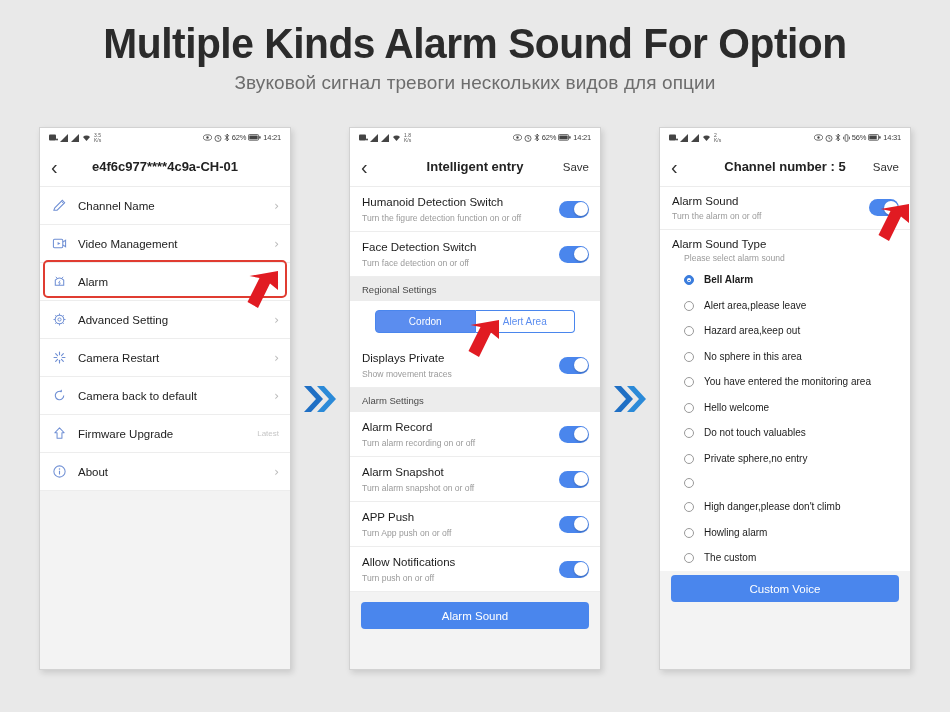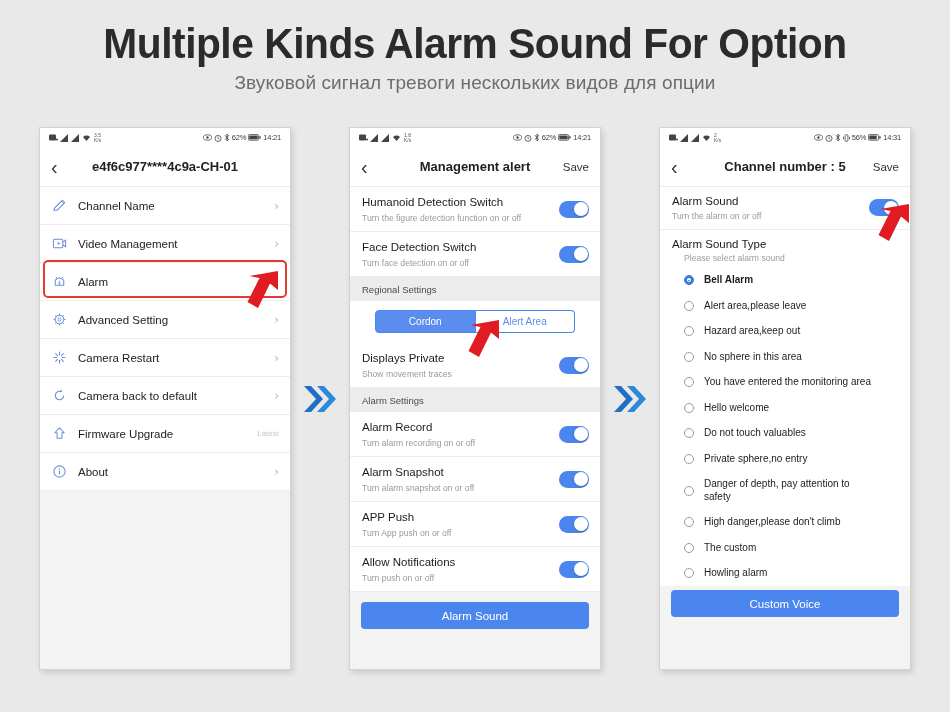--- a/index.html
+++ b/index.html
@@ -409,21 +409,21 @@
               <rect x="0.4" y="0.4" width="11" height="6" rx="1" fill="none" stroke="#444" stroke-width="0.9"></rect>
               <rect x="1.4" y="1.4" width="9" height="4" fill="#444"></rect>
               <rect x="12" y="2.2" width="1.6" height="2.4" fill="#444"></rect>
             </svg>
           <span class="sb-txt">14:21</span>
         </span>
       </div>
 
       <div class="navbar">
         <div class="nav-back">‹</div>
-        <div class="nav-title">Management alert</div>
+        <div class="nav-title">Intelligent entry</div>
         <div class="nav-save">Save</div>
       </div>
 
       <div class="screen-body">
 
         <div class="set-row">
           <div class="set-texts">
             <div class="set-title">Humanoid Detection Switch</div>
             <div class="set-sub">Turn the figure detection function on or off</div>
           </div>
@@ -617,33 +617,32 @@
           <div class="radio-item">
             <span class="rdo"></span>
             <span class="rdo-lbl">Do not touch valuables</span>
           </div>
           <div class="radio-item">
             <span class="rdo"></span>
             <span class="rdo-lbl">Private sphere,no entry</span>
           </div>
           <div class="radio-item wrap2">
             <span class="rdo"></span>
-            <span class="rdo-lbl" style="max-width:172px;">Danger of depth, pay attention to safety</span>
           </div>
           <div class="radio-item">
             <span class="rdo"></span>
             <span class="rdo-lbl">High danger,please don't climb</span>
           </div>
           <div class="radio-item">
             <span class="rdo"></span>
+            <span class="rdo-lbl">Howling alarm</span>
+          </div>
+          <div class="radio-item">
+            <span class="rdo"></span>
             <span class="rdo-lbl">The custom</span>
-          </div>
-          <div class="radio-item">
-            <span class="rdo"></span>
-            <span class="rdo-lbl">Howling alarm</span>
           </div>
         </div>
 
         <div class="blue-btn" style="margin-top:4px;text-align:right;">Custom Voice</div>
       </div>
     </div>
 
   </div>
 </div>
 

